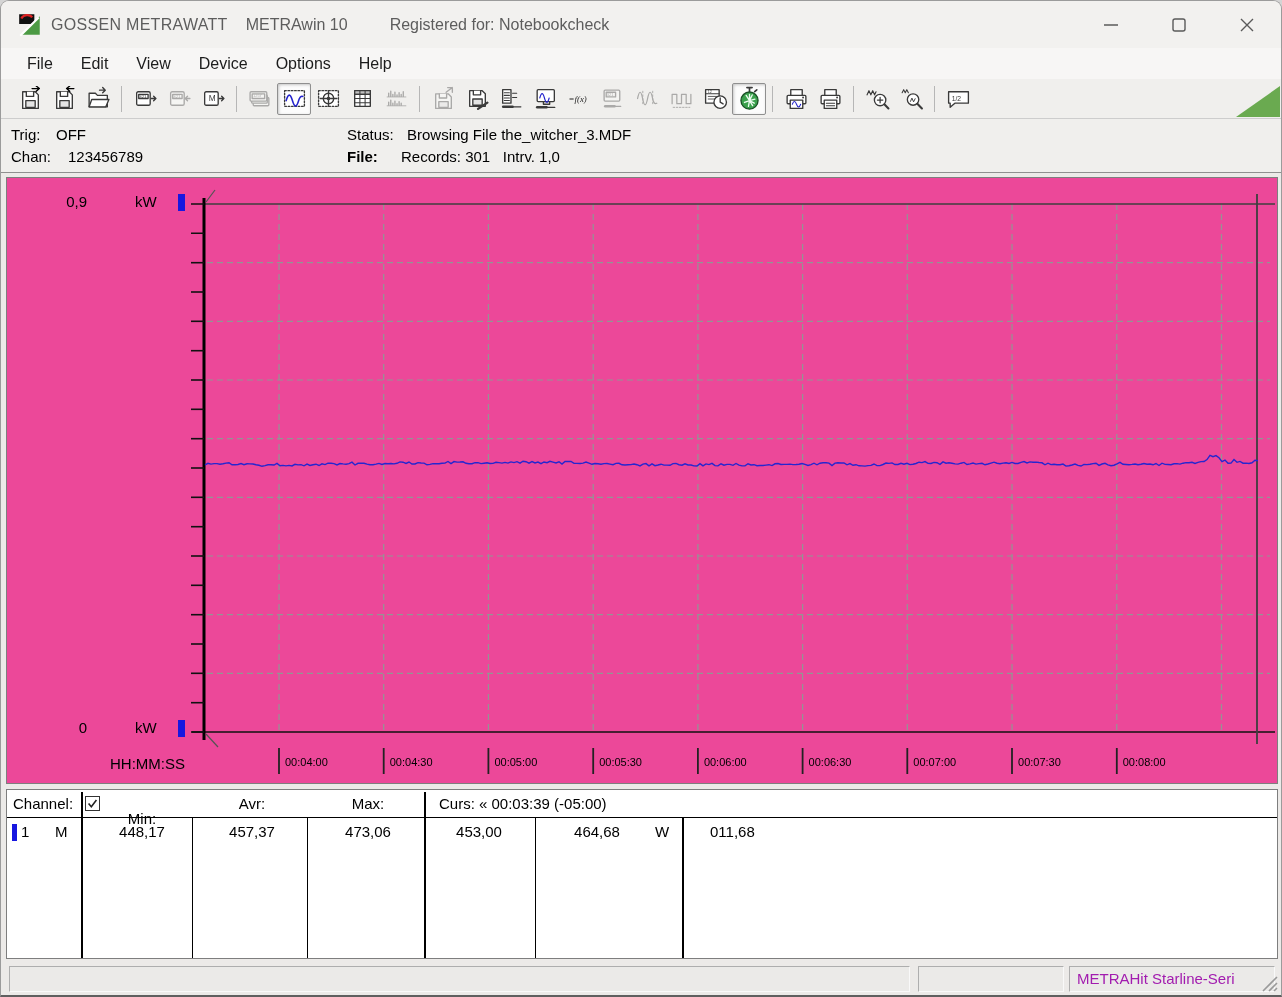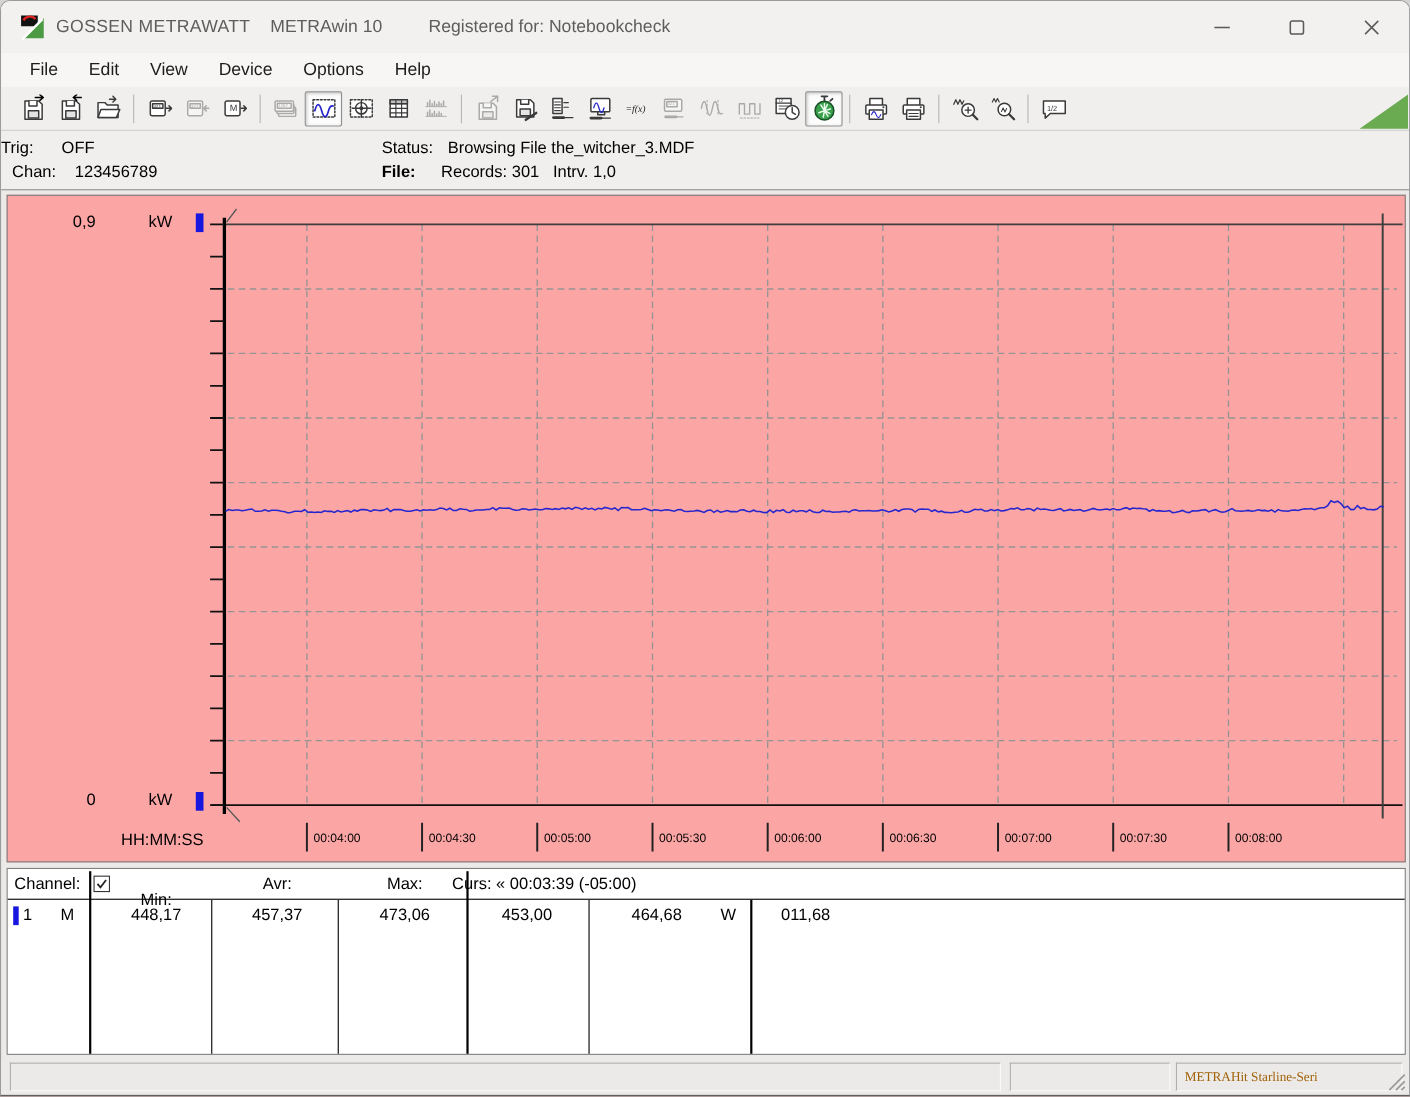--- a/index.html
+++ b/index.html
@@ -29,42 +29,42 @@
   .tbtn.pressed{background:#fcfcfc;border-color:#8f8f8f;box-shadow:inset 1px 1px 3px rgba(0,0,0,.22);}
   .tbtn.disabled{opacity:.38;filter:grayscale(1);}
   .tsep{width:1px;height:26px;background:#b6b6b6;margin:0 6px;flex:0 0 auto;}
   .tb-green-triangle{position:absolute;right:1px;top:7px;width:0;height:0;
         border-bottom:31px solid #6aaa50;border-left:44px solid transparent;}
   
   .statusstrip{position:absolute;left:0;top:118px;width:100%;height:54px;background:#f0efed;
                border-bottom:1px solid #8f8f8f;font-size:15px;color:#000;}
   .ss{position:absolute;white-space:pre;}
   
-  .chartpanel{position:absolute;left:5px;top:176px;width:1272px;height:607px;background:#fca5a5;
+  .chartpanel{position:absolute;left:5px;top:176px;width:1272px;height:607px;background:#ec4899;
               border:1px solid #7e7e7e;}
   .chartpanel .lbl{position:absolute;font-size:15px;color:#000;white-space:pre;}
   .chan-marker{position:absolute;width:7px;height:17px;background:#1717e0;}
   #plot-svg{position:absolute;left:0;top:0;}
   .x-tick-label{position:absolute;top:574px;width:84px;height:20px;line-height:20px;
                 font-size:11px;color:#000;}
   
   .tablepanel{position:absolute;left:5px;top:788px;width:1272px;height:170px;background:#fff;
               border:1px solid #7e7e7e;font-size:15px;color:#000;}
   .tp{position:absolute;white-space:pre;}
   .tp.center{text-align:center;}
   .vline{position:absolute;background:#000;}
   .hline{position:absolute;background:#000;height:1px;}
   .row-marker{position:absolute;left:5px;top:34px;width:5px;height:17px;background:#1717e0;}
   .checkbox{position:absolute;left:78px;top:6px;width:15px;height:15px;background:#fff;
             border:1px solid #333;display:flex;align-items:center;justify-content:center;}
   
   .statusbar{position:absolute;left:0;top:962px;width:100%;height:33px;background:#eceae8;}
   .sb-panel{position:absolute;top:3px;height:26px;background:#ebeae8;
             border:1px solid;border-color:#aeaeae #f9f9f9 #f9f9f9 #aeaeae;}
-  .sb-device{line-height:24px;padding-left:7px;font-size:12px;color:#a16207;white-space:nowrap;overflow:hidden;font-family:Liberation Serif, serif;}
+  .sb-device{line-height:24px;padding-left:7px;font-size:15px;color:#a21caf;white-space:nowrap;overflow:hidden;}
   .grip{position:absolute;right:2px;bottom:2px;}
 </style>
 </head>
 <body>
 
 <div class="window">
 
   <div class="titlebar">
     <svg class="app-icon" viewBox="0 0 24 24">
       <path d="M2 2h14v9H2z" fill="#111"></path>
@@ -359,21 +359,21 @@
           <g stroke="#3a3a3a" stroke-width="1.3" fill="none" stroke-linecap="round" stroke-linejoin="round">
             <path d="M2.5 5.5h19v11h-13l-4.5 4v-4h-1.5z" fill="#fff"></path>
             <text x="5.5" y="14" font-size="6.5" stroke="none" fill="#3a3a3a">1/2</text>
           </g>
         </svg>
       </div>
     </div>
   <div class="tb-green-triangle" style="top:85px;"></div>
 
   <div class="statusstrip">
-    <span class="ss" style="left:0;top:7px;">Trig:</span>
+    <span class="ss" style="left:10px;top:7px;">Trig:</span>
     <span class="ss" style="left:55px;top:7px;">OFF</span>
     <span class="ss" style="left:10px;top:29px;">Chan:</span>
     <span class="ss" style="left:67px;top:29px;">123456789</span>
     <span class="ss" style="left:346px;top:7px;">Status:</span>
     <span class="ss" style="left:406px;top:7px;">Browsing File the_witcher_3.MDF</span>
     <span class="ss" style="left:346px;top:29px;font-weight:bold;">File:</span>
     <span class="ss" style="left:400px;top:29px;">Records: 301   Intrv. 1,0</span>
   </div>
 
   <div class="chartpanel">
@@ -456,21 +456,21 @@
 
     <span class="tp" style="left:6px;top:5px;">Channel:</span>
     <div class="checkbox">
       <svg width="11" height="11" viewBox="0 0 14 14">
           <path d="M2 7l3.5 4L12 2.5" fill="none" stroke="#222" stroke-width="2"></path>
         </svg>
     </div>
     <span class="tp center" style="left:95px;top:20px;width:80px;">Min:</span>
     <span class="tp center" style="left:205px;top:5px;width:80px;">Avr:</span>
     <span class="tp center" style="left:321px;top:5px;width:80px;">Max:</span>
-    <span class="tp" style="left:404px;top:5px;text-align:right;">Curs: « 00:03:39 (-05:00)</span>
+    <span class="tp" style="left:432px;top:5px;text-align:right;">Curs: « 00:03:39 (-05:00)</span>
     <div class="hline" style="left:0;top:27px;width:1270px;"></div>
 
     <div class="vline" style="left:74px;top:2px;width:2px;height:166px;"></div>
     <div class="vline" style="left:185px;top:28px;width:1px;height:140px;"></div>
     <div class="vline" style="left:300px;top:28px;width:1px;height:140px;"></div>
     <div class="vline" style="left:417px;top:2px;width:2px;height:166px;"></div>
     <div class="vline" style="left:528px;top:28px;width:1px;height:140px;"></div>
     <div class="vline" style="left:675px;top:28px;width:2px;height:140px;"></div>
 
     <div class="row-marker"></div>

